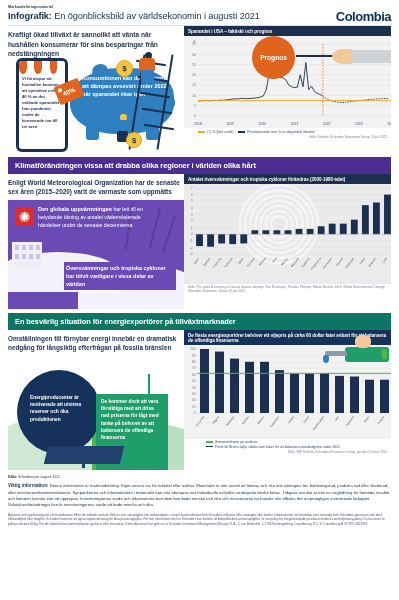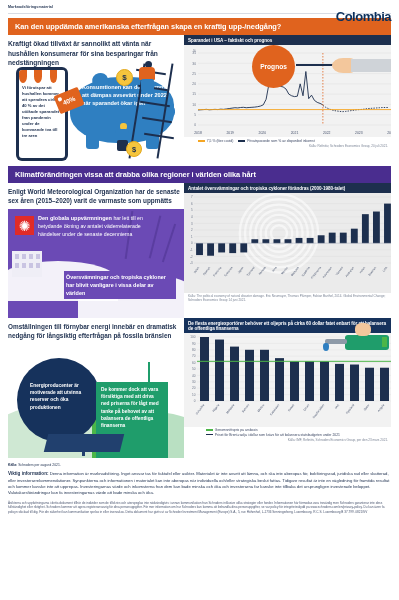--- a/index.html
+++ b/index.html
@@ -135,25 +135,28 @@
   .fimp b { font-weight:bold; font-size:4.6px; }
   .ffine { font-size:3.1px; line-height:1.48; color:#4b5670; margin-top:4px; }
 </style>
 </head>
 <body>
 
 <div class="page">
 
   <div class="hdr">
     <div class="mkt">Marknadsföringsmaterial</div>
+    <div class="title">
+      <b>Infografik:</b>
+      <span>En ögonblicksbild av världsekonomin i augusti 2021</span>
+    </div>
     <div class="brand">Colombia</div>
   </div>
   <div class="hrule"></div>
 
-  <div class="sbar orange">Kan den uppdämda amerikanska efterfrågan skapa en kraftig upp-/nedgång?</div>
   <div class="sec s1">
 
     <div class="left">
       <div class="lead">Kraftigt ökad tillväxt är sannolikt att vänta när hushållen konsumerar för sina besparingar från nedstängningen</div>
 
       <div class="art1">
 
         <div class="pig"></div>
         <div class="pig-ear"></div>
         <div class="pig-snout"></div>
@@ -357,20 +360,21 @@
             <text x="192.41666666666666" y="74.5" font-size="2.8" fill="#46526d" font-family="&quot;Liberation Sans&quot;, sans-serif" text-anchor="end" transform="rotate(-52 192.41666666666666 74.5)">Brasilien</text>
             <rect x="200.045" y="10.600000000000001" width="6.854444444444444" height="39.6" fill="#1d2f4e"></rect>
             <text x="203.4722222222222" y="74.5" font-size="2.8" fill="#46526d" font-family="&quot;Liberation Sans&quot;, sans-serif" text-anchor="end" transform="rotate(-52 203.4722222222222 74.5)">USA</text>
             <line x1="10" x2="209" y1="50.2" y2="50.2" stroke="#9aa2b2" stroke-width="0.4"></line>
           </svg>
         </div>
       <div class="src" style="text-align:left;padding-left:4px;">Källa: The political economy of natural disaster damage. Eric Neumayer, Thomas Plümper, Fabian Barthel, 2014. Global Environmental Change; Schroders Economics Group 14 juni 2021.</div>
     </div>
   </div>
 
+  <div class="sbar green">En besvärlig situation för energiexportörer på tillväxtmarknader</div>
   <div class="sec s3">
 
     <div class="left">
       <div class="lead sm">Omställningen till förnybar energi innebär en dramatisk nedgång för långsiktig efterfrågan på fossila bränslen</div>
       <div class="art3">
         <div class="hillA" style="left:-16px;top:64px;width:110px;height:56px;background:#cfe8d3;"></div>
         <div class="hillA" style="left:96px;top:70px;width:100px;height:50px;background:#b9e0c2;"></div>
         <div class="turb" style="left:30px;top:26px;width:2px;height:58px;background:#1f9d6b;"></div>
         <div class="turb" style="left:140px;top:20px;width:2px;height:64px;background:#1f9d6b;"></div>
         <div class="mast"></div>

